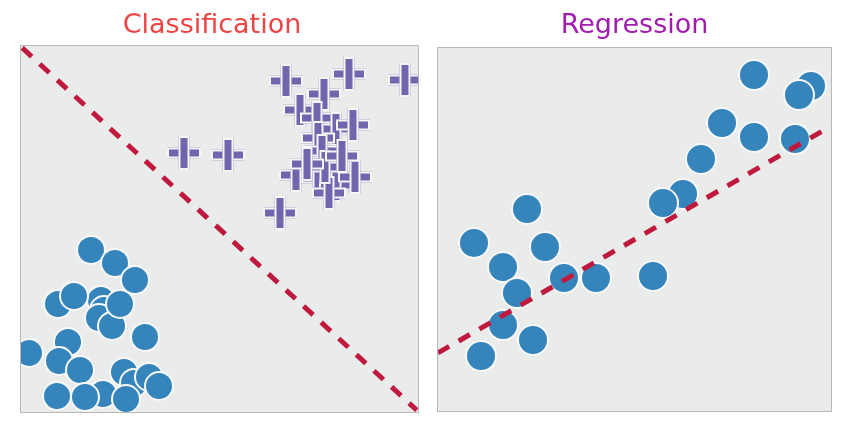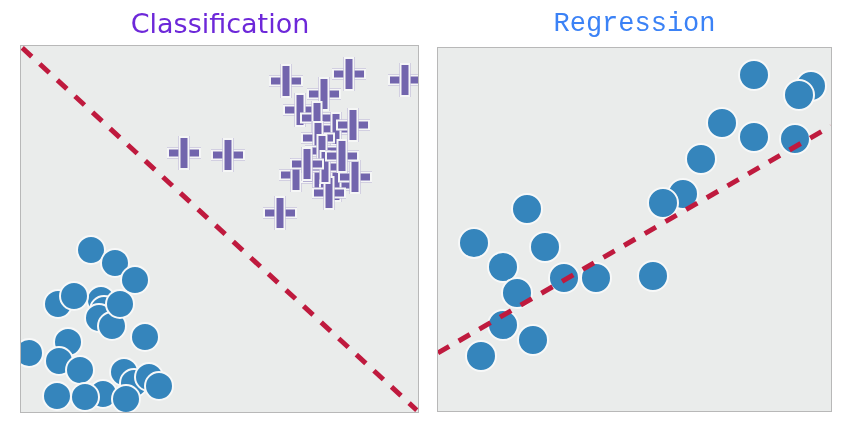--- a/index.html
+++ b/index.html
@@ -80,21 +80,21 @@
     top: 0;
     width: 100%;
     height: 100%;
     pointer-events: none;
   }
 </style>
 </head>
 <body>
 
 <div id="figure">
-    <div class="panel-title" style="left: 20px; top: 8px; width: 400px; color: #6d28d9;">Classification</div>
+    <div class="panel-title" style="left: 12px; top: 8px; width: 400px; color: #ef4444;">Classification</div>
     <div class="axes" style="left: 20px; top: 45px; width: 399px; height: 368px; background: rgb(234, 236, 235); border-color: rgb(184, 184, 184);">
       <div class="marker circle" style="left: 69.825px; top: 204.24px; width: 30px; height: 30px; background: rgb(53, 133, 188); border-color: rgb(247, 248, 248);"></div>
       <div class="marker circle" style="left: 93.765px; top: 217.12px; width: 30px; height: 30px; background: rgb(53, 133, 188); border-color: rgb(247, 248, 248);"></div>
       <div class="marker circle" style="left: 113.715px; top: 233.68px; width: 30px; height: 30px; background: rgb(53, 133, 188); border-color: rgb(247, 248, 248);"></div>
       <div class="marker circle" style="left: 79.8px; top: 253.92px; width: 30px; height: 30px; background: rgb(53, 133, 188); border-color: rgb(247, 248, 248);"></div>
       <div class="marker circle" style="left: 82.992px; top: 264.224px; width: 30px; height: 30px; background: rgb(53, 133, 188); border-color: rgb(247, 248, 248);"></div>
       <div class="marker circle" style="left: 78.204px; top: 271.584px; width: 30px; height: 30px; background: rgb(53, 133, 188); border-color: rgb(247, 248, 248);"></div>
       <div class="marker circle" style="left: 37.107px; top: 257.6px; width: 30px; height: 30px; background: rgb(53, 133, 188); border-color: rgb(247, 248, 248);"></div>
       <div class="marker circle" style="left: 90.573px; top: 279.68px; width: 30px; height: 30px; background: rgb(53, 133, 188); border-color: rgb(247, 248, 248);"></div>
       <div class="marker circle" style="left: 123.69px; top: 290.72px; width: 30px; height: 30px; background: rgb(53, 133, 188); border-color: rgb(247, 248, 248);"></div>
@@ -193,21 +193,21 @@
         <div class="cross-bar cross-v" style="background: rgb(114, 101, 173); border-color: rgb(245, 246, 246);"></div>
       </div>
       <div class="marker cross" style="left: 286.482px; top: 117.76px; width: 34px; height: 34px;">
         <div class="cross-bar cross-h" style="background: rgb(114, 101, 173); border-color: rgb(245, 246, 246);"></div>
         <div class="cross-bar cross-v" style="background: rgb(114, 101, 173); border-color: rgb(245, 246, 246);"></div>
       </div>
       <svg class="overlay" viewBox="0 0 399 368" preserveAspectRatio="none">
         <line x1="1.197" y1="1.84" x2="397.803" y2="366.16" stroke="#bf1a3e" stroke-width="5" stroke-dasharray="13 11" stroke-linecap="butt"></line>
       </svg>
     </div>
-    <div class="panel-title" style="left: 437px; top: 8px; width: 395px; color: #3b82f6; font-family: Liberation Mono, monospace;">Regression</div>
+    <div class="panel-title" style="left: 437px; top: 8px; width: 395px; color: #a21caf;">Regression</div>
     <div class="axes" style="left: 437px; top: 47px; width: 395px; height: 365px; background: rgb(234, 236, 235); border-color: rgb(184, 184, 184);">
       <div class="marker circle" style="left: 316px; top: 27.375px; width: 32px; height: 32px; background: rgb(53, 133, 188); border-color: rgb(247, 248, 248);"></div>
       <div class="marker circle" style="left: 373.275px; top: 38.325px; width: 32px; height: 32px; background: rgb(53, 133, 188); border-color: rgb(247, 248, 248);"></div>
       <div class="marker circle" style="left: 361.425px; top: 47.45px; width: 32px; height: 32px; background: rgb(53, 133, 188); border-color: rgb(247, 248, 248);"></div>
       <div class="marker circle" style="left: 284.4px; top: 74.825px; width: 32px; height: 32px; background: rgb(53, 133, 188); border-color: rgb(247, 248, 248);"></div>
       <div class="marker circle" style="left: 316px; top: 89.425px; width: 32px; height: 32px; background: rgb(53, 133, 188); border-color: rgb(247, 248, 248);"></div>
       <div class="marker circle" style="left: 357.475px; top: 91.25px; width: 32px; height: 32px; background: rgb(53, 133, 188); border-color: rgb(247, 248, 248);"></div>
       <div class="marker circle" style="left: 262.675px; top: 111.325px; width: 32px; height: 32px; background: rgb(53, 133, 188); border-color: rgb(247, 248, 248);"></div>
       <div class="marker circle" style="left: 244.9px; top: 146px; width: 32px; height: 32px; background: rgb(53, 133, 188); border-color: rgb(247, 248, 248);"></div>
       <div class="marker circle" style="left: 225.15px; top: 155.125px; width: 32px; height: 32px; background: rgb(53, 133, 188); border-color: rgb(247, 248, 248);"></div>

